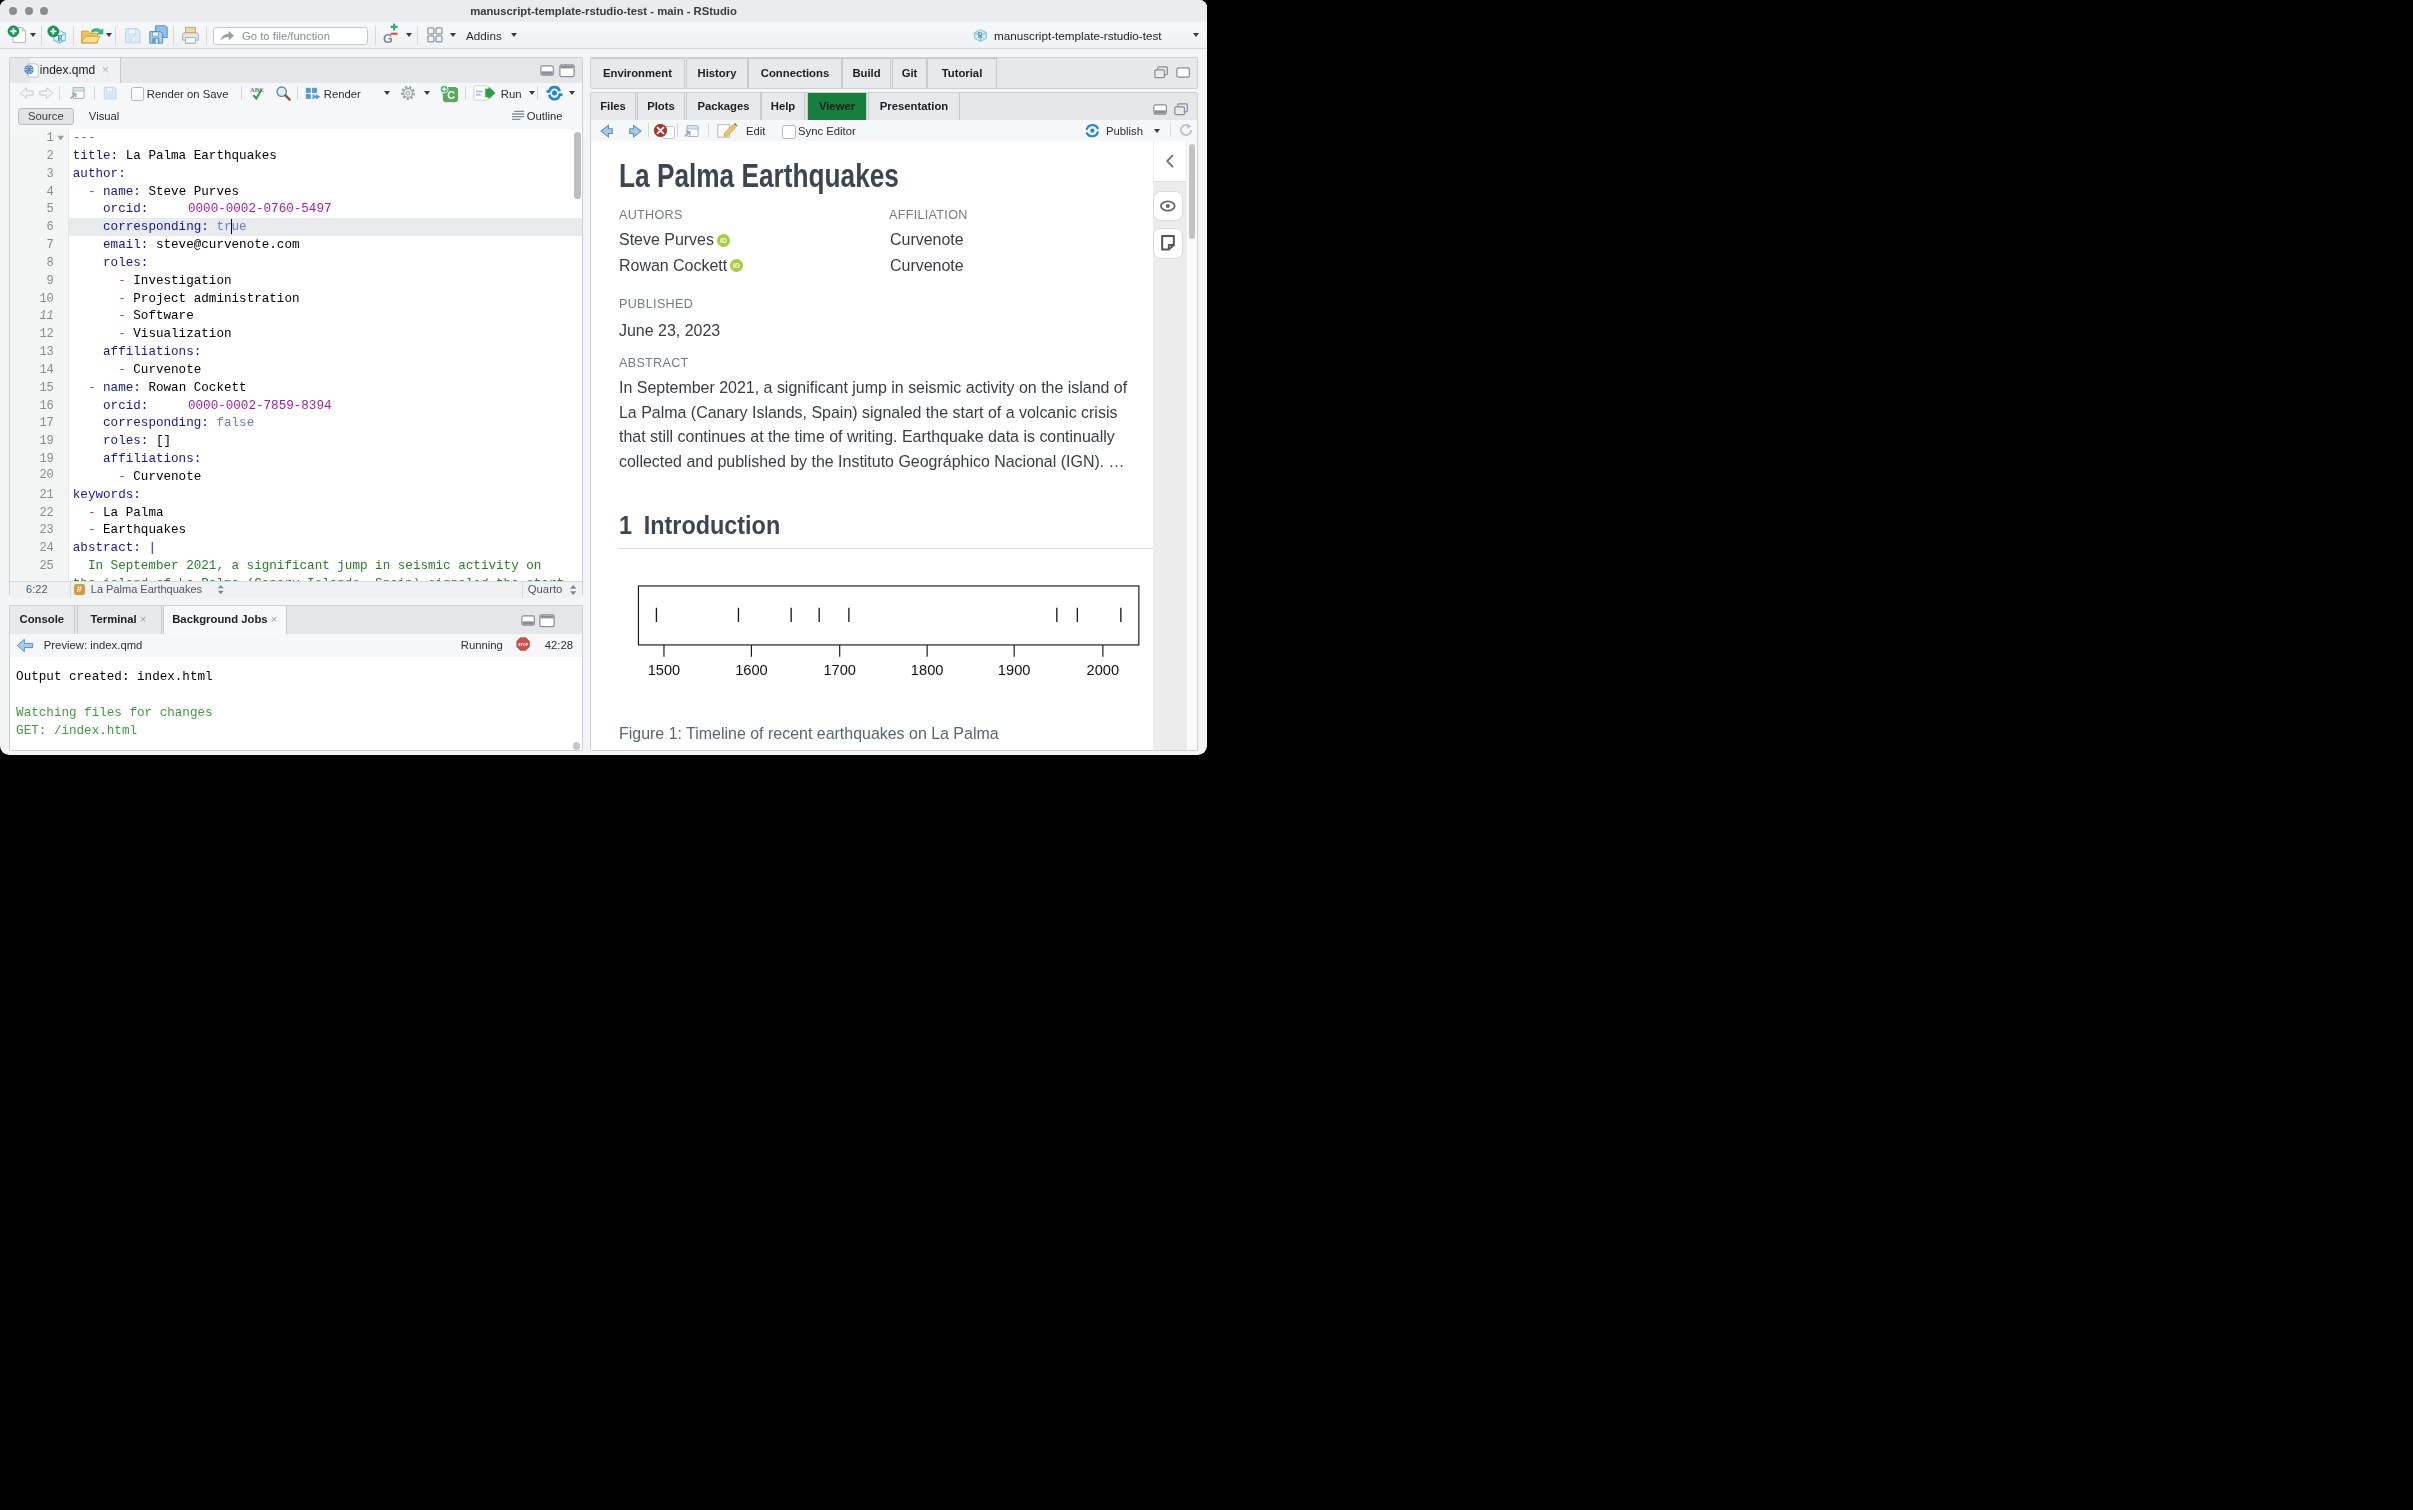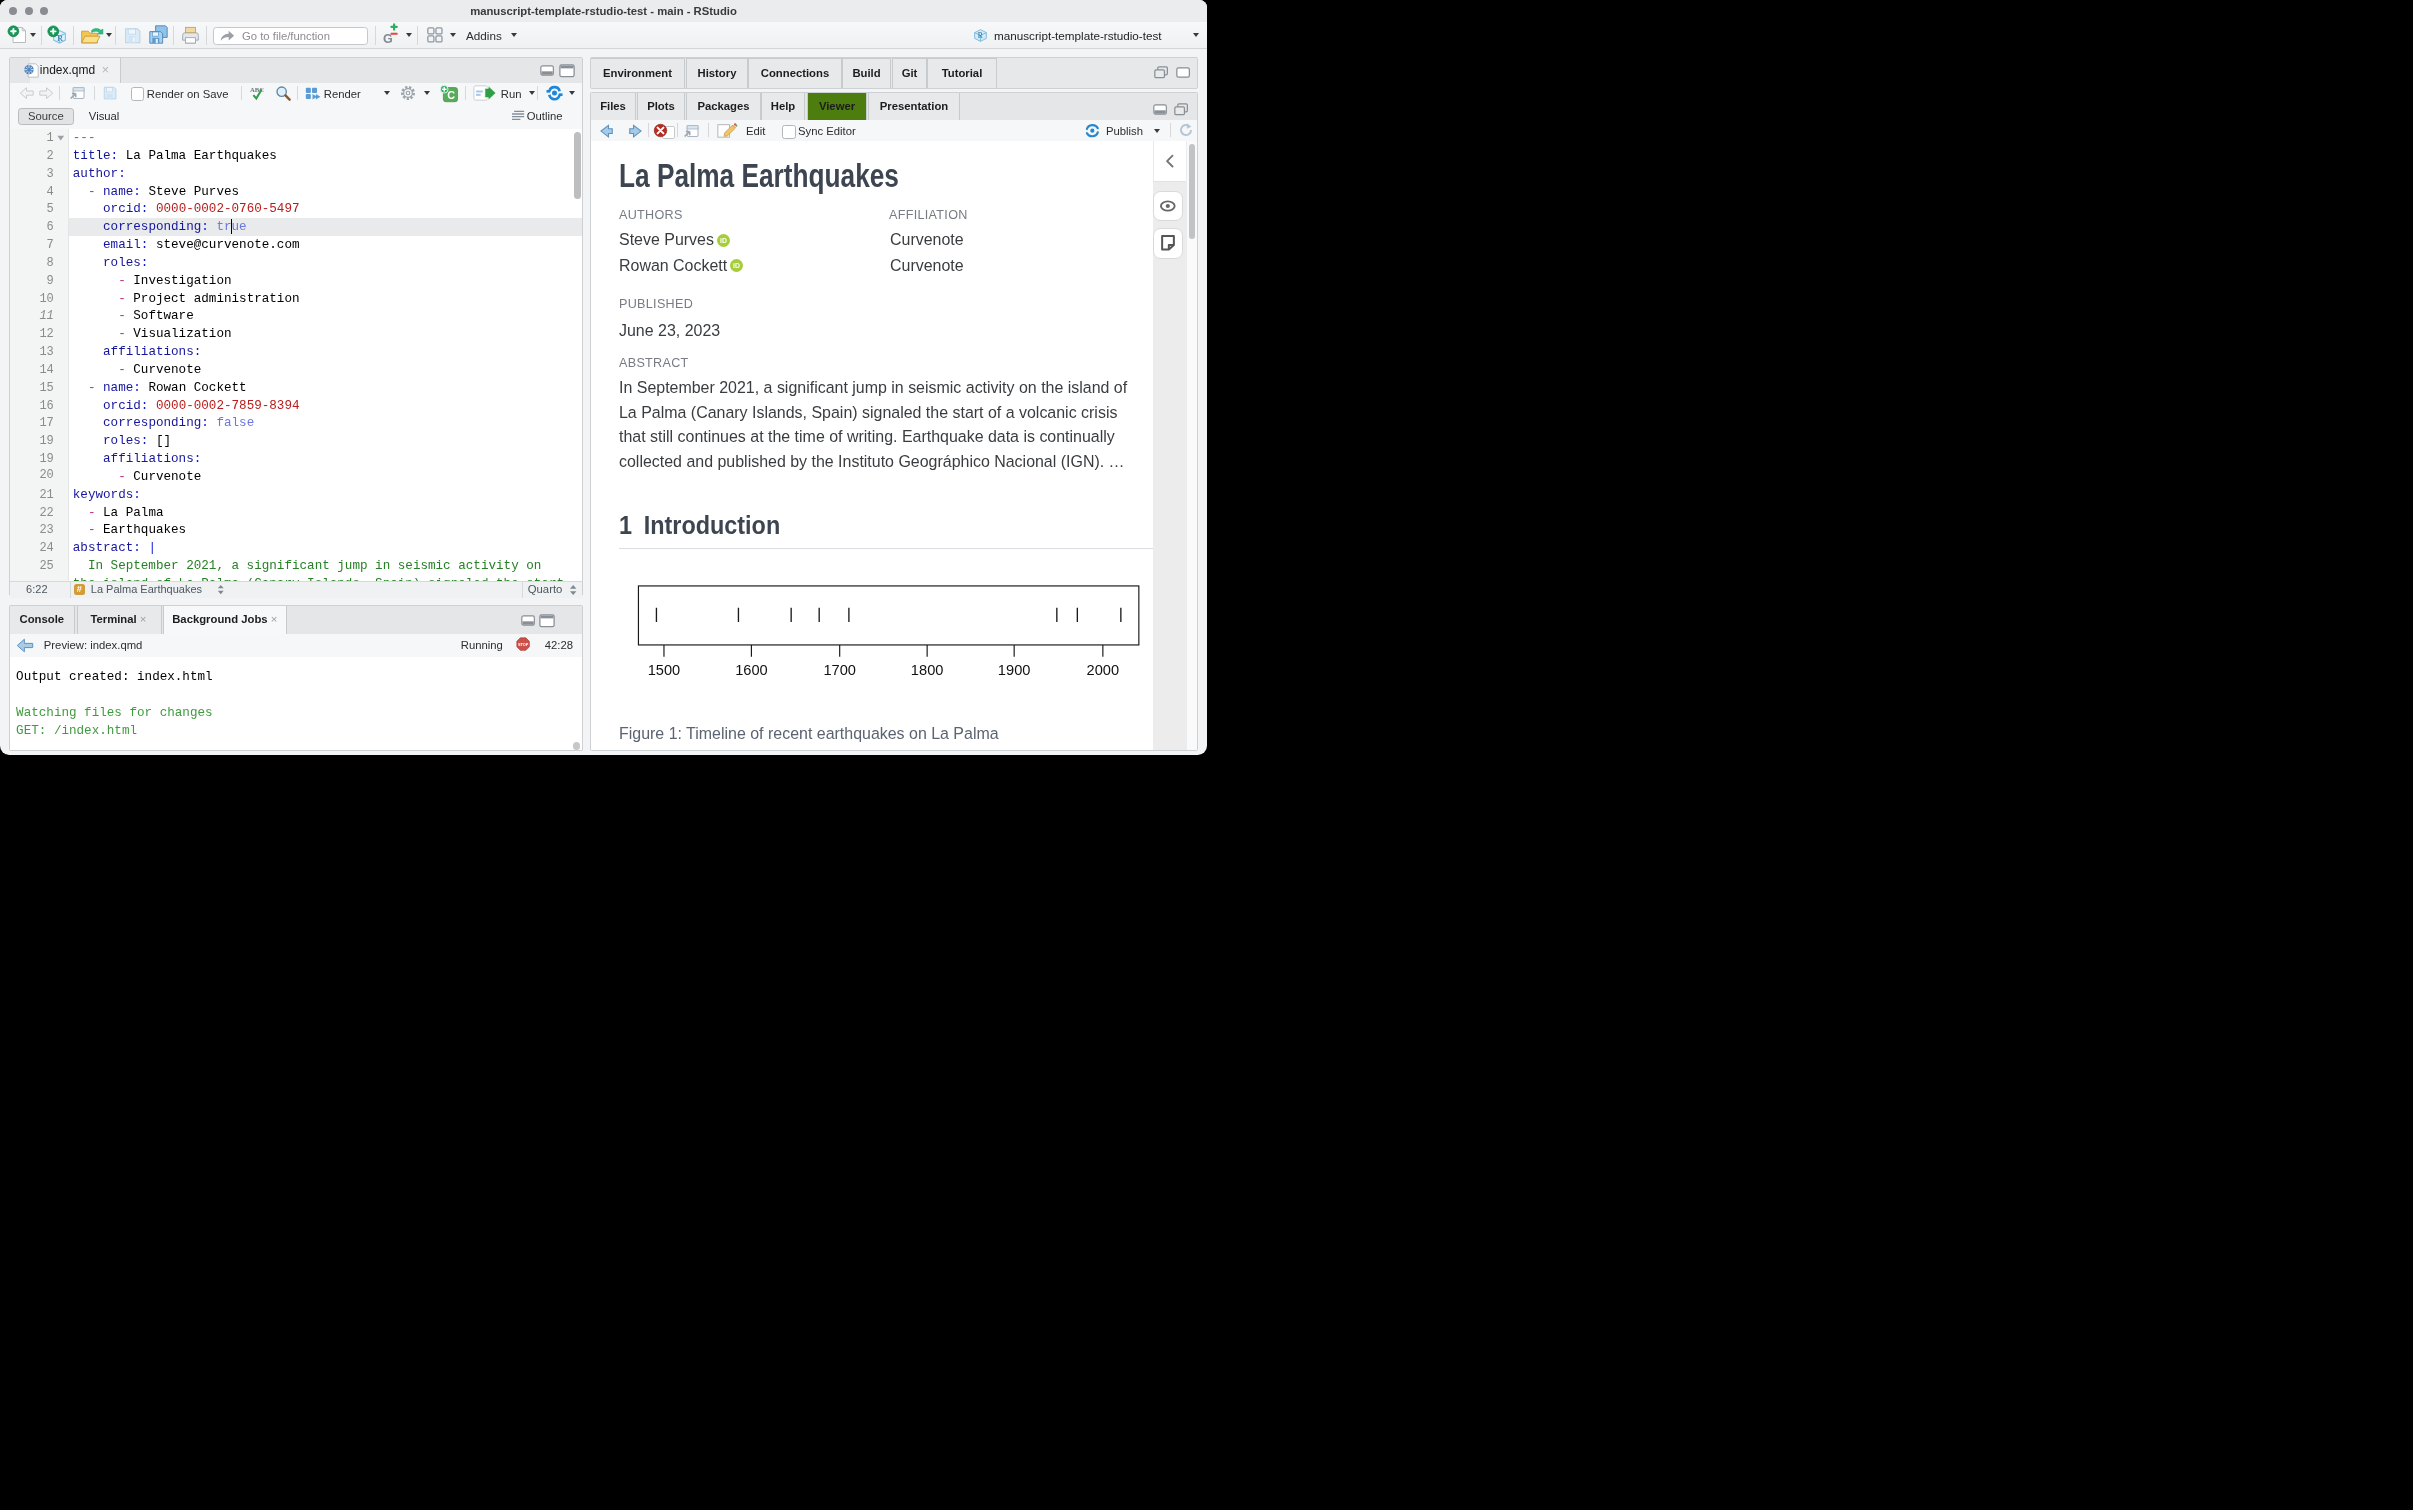--- a/index.html
+++ b/index.html
@@ -9,21 +9,21 @@
   .pane{position:absolute;background:#fff;border:0.8px solid #cdd1d4;border-radius:1.7px;box-sizing:border-box;}
   .sep{position:absolute;width:0.8px;background:#d7d8da;}
   .caret{position:absolute;width:0;height:0;border-left:3.8px solid transparent;border-right:3.8px solid transparent;border-top:4.6px solid #3a3a3a;}
   .tb{font-size:11.3px;color:#2e2e2e;}
   .ptab{position:absolute;box-sizing:border-box;border:0.8px solid #c7cbce;border-bottom:none;background:#e8e9ea;font-weight:bold;font-size:11.3px;color:#1d1d1d;text-align:center;}
   .mono{font-family:"Liberation Mono",monospace;}
   .cl{position:absolute;left:0;width:100%;height:18px;line-height:18px;white-space:pre;font-family:"Liberation Mono",monospace;font-size:12.6px;color:#000;}
   .ln{position:absolute;left:0;width:44px;text-align:right;height:18px;line-height:18px;font-family:"Liberation Mono",monospace;font-size:12px;color:#8b8b8b;}
   .k{color:#15159d;}  
   .pu{color:#0d1bd9;} 
-  .nu{color:#b91c1c;} 
+  .nu{color:#a21caf;margin-left:32px;} 
   .bo{color:#6b79dd;} 
   .da{color:#b92d85;} 
   .gr{color:#268026;} 
   .cm{color:#5e6d84;} 
   svg{position:absolute;overflow:visible;}
   .sx{transform:scaleX(0.98);transform-origin:0 0;}
   .sxh{transform:scaleX(0.795);transform-origin:0 0;}
   .sxi{transform:scaleX(0.9);transform-origin:0 0;}
 </style>
 </head>
@@ -385,21 +385,21 @@
     </svg>
   </div>
 
   <div class="pane" id="viewer" style="left:590px;top:92px;width:608px;height:659px;background:#e6e8e9;">
 
     <div class="abs" style="left:0;top:0;width:606px;height:27px;background:#e5e6e8;border-bottom:0.8px solid #c9cdd0;"></div>
     <div class="ptab" style="left:0px;top:0;width:45px;height:27px;line-height:26px;border-left:none;border-top:none;">Files</div>
     <div class="ptab" style="left:46px;top:0;width:48px;height:27px;line-height:26px;border-top:none;">Plots</div>
     <div class="ptab" style="left:95px;top:0;width:75px;height:27px;line-height:26px;border-top:none;">Packages</div>
     <div class="ptab" style="left:170px;top:0;width:44px;height:27px;line-height:26px;border-top:none;">Help</div>
-    <div class="ptab" style="left:216px;top:0;width:60px;height:28px;line-height:26px;border-top:none;background:#4d7c0f;">Viewer</div>
+    <div class="ptab" style="left:216px;top:0;width:60px;height:28px;line-height:26px;border-top:none;background:#15803d;">Viewer</div>
     <div class="ptab" style="left:277px;top:0;width:92px;height:27px;line-height:26px;border-top:none;">Presentation</div>
     <svg style="left:562px;top:11px;" width="14.2" height="11" viewBox="0 0 17 13">
       <rect x="1" y="1" width="15" height="11" rx="2" fill="#fff" stroke="#888f96" stroke-width="1.4"></rect>
       <rect x="1.8" y="7.5" width="13.4" height="4" fill="#888f96"></rect>
     </svg>
     <svg style="left:583px;top:10px;" width="14.2" height="12.6" viewBox="0 0 17 15">
       <rect x="4.5" y="1" width="11.5" height="9.5" rx="1.5" fill="none" stroke="#888f96" stroke-width="1.5"></rect>
       <rect x="1" y="4.5" width="11.5" height="9.5" rx="1.5" fill="#e9eaeb" stroke="#888f96" stroke-width="1.5"></rect>
     </svg>
 

